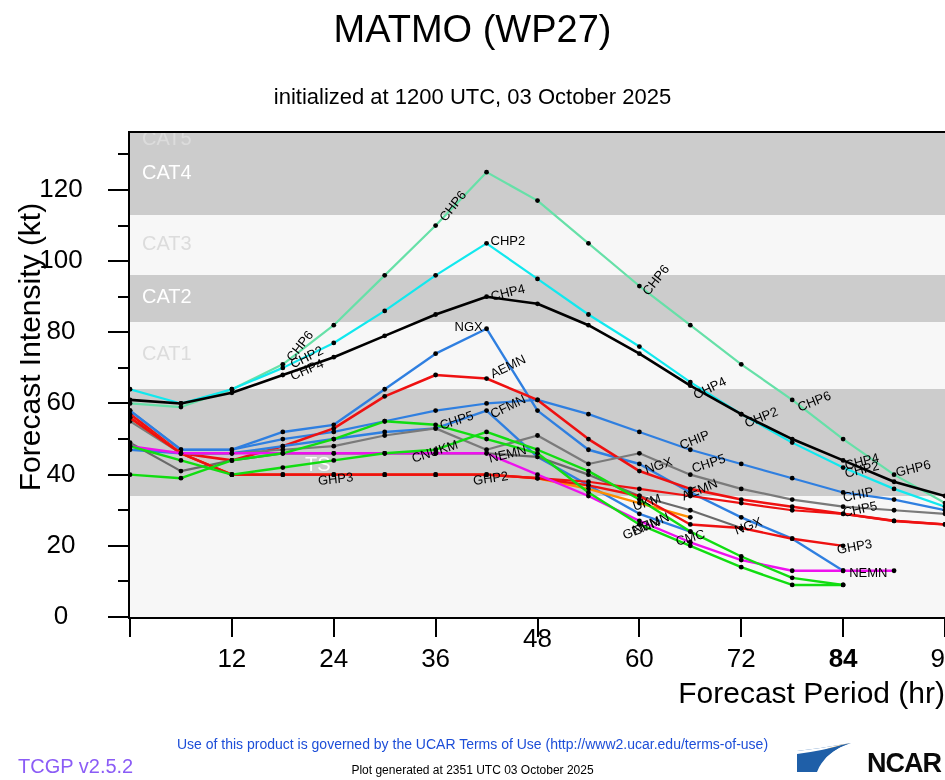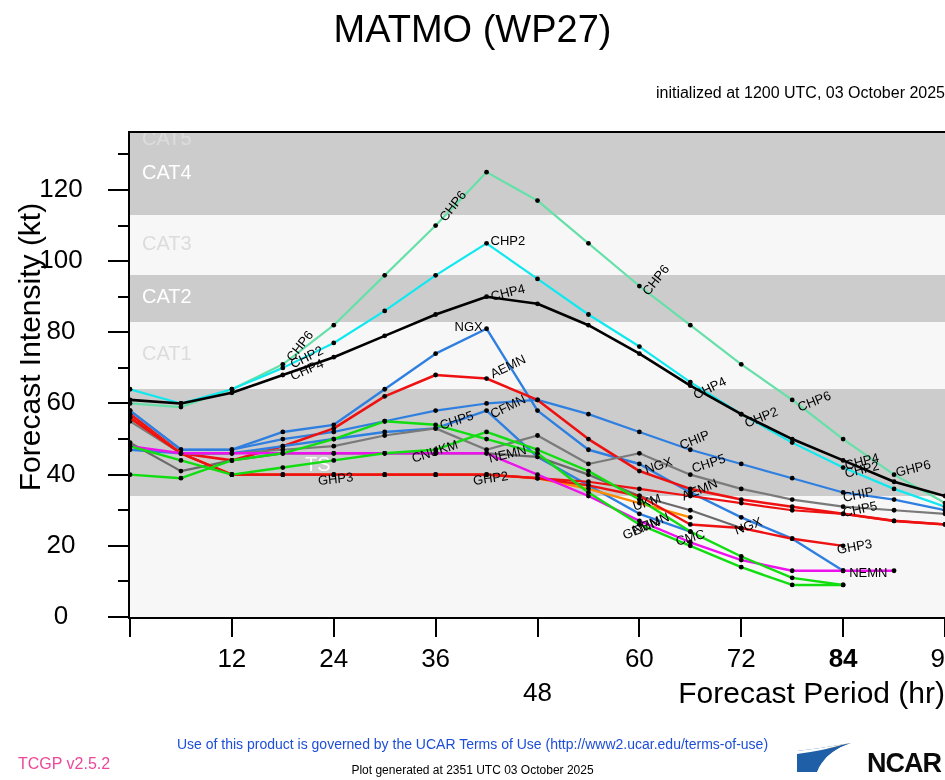--- a/index.html
+++ b/index.html
@@ -9,21 +9,21 @@
     overflow:hidden;position:relative;
   }
   #stage{position:absolute;left:0;top:0;width:945px;height:780px;}
 
   .title{
     position:absolute;left:0;width:945px;text-align:center;
     color:#000;font-weight:400;white-space:nowrap;
   }
   #title-main{top:2px;font-size:38px;letter-spacing:0px;margin-top:6px;}
   #title-sub{top:44px;font-size:30px;}
-  #title-init{top:84px;font-size:16px;text-align:right;}
+  #title-init{top:84px;font-size:22px;}
 
   #ylabel{
     position:absolute;
     left:-180px;top:330px;width:420px;
     transform:rotate(-90deg);
     text-align:center;font-size:30px;color:#000;
   }
   #xlabel{
     position:absolute;left:130px;top:676px;width:815px;
     text-align:right;font-size:30px;color:#000;
@@ -57,21 +57,21 @@
 
   .footer1{
     position:absolute;left:0;width:945px;text-align:center;
     top:736px;font-size:14px;color:#1d4ed8;
   }
   .footer2{
     position:absolute;left:0;width:945px;text-align:center;
     top:763px;font-size:12px;color:#000;
   }
   #tcgp{
-    position:absolute;left:18px;top:755px;font-size:16px;color:#ec4899;
+    position:absolute;left:18px;top:755px;font-size:20px;color:#8b5cf6;
   }
   #ncar{
     position:absolute;right:4px;top:748px;
     font-size:27px;font-weight:700;color:#0a0a0a;letter-spacing:-1px;
   }
   #ncar-swoosh{position:absolute;right:88px;top:742px;width:62px;height:34px;}
 </style>
 </head>
 <body>
 
@@ -436,21 +436,21 @@
       <div class="ytlabel" style="left: 26px; top: 244.118px;">100</div>
       <div class="ytlabel" style="left: 26px; top: 172.941px;">120</div>
       <div class="tick" style="left: 129px; top: 617px; width: 2px; height: 20px;"></div>
       <div class="tick" style="left: 230.875px; top: 617px; width: 2px; height: 20px;"></div>
       <div class="xtlabel" style="left: 196.875px; top: 643px;">12</div>
       <div class="tick" style="left: 332.75px; top: 617px; width: 2px; height: 20px;"></div>
       <div class="xtlabel" style="left: 298.75px; top: 643px;">24</div>
       <div class="tick" style="left: 434.625px; top: 617px; width: 2px; height: 20px;"></div>
       <div class="xtlabel" style="left: 400.625px; top: 643px;">36</div>
       <div class="tick" style="left: 536.5px; top: 617px; width: 2px; height: 20px;"></div>
-      <div class="xtlabel" style="left: 502.5px; top: 677px;">48</div>
+      <div class="xtlabel" style="left: 502.5px; top: 623px;">48</div>
       <div class="tick" style="left: 638.375px; top: 617px; width: 2px; height: 20px;"></div>
       <div class="xtlabel" style="left: 604.375px; top: 643px;">60</div>
       <div class="tick" style="left: 740.25px; top: 617px; width: 2px; height: 20px;"></div>
       <div class="xtlabel" style="left: 706.25px; top: 643px;">72</div>
       <div class="tick" style="left: 842.125px; top: 617px; width: 2px; height: 20px;"></div>
       <div class="xtlabel" style="left: 808.125px; top: 643px; font-weight: bold;">84</div>
       <div class="tick" style="left: 944px; top: 617px; width: 2px; height: 20px;"></div>
       <div class="xtlabel" style="left: 910px; top: 643px;">96</div>
     </div>
 

